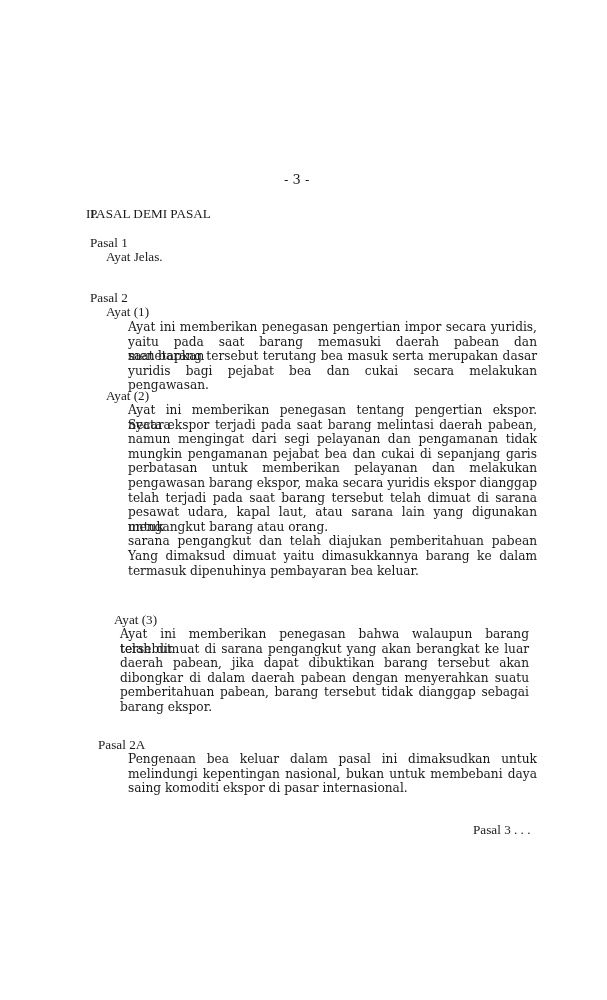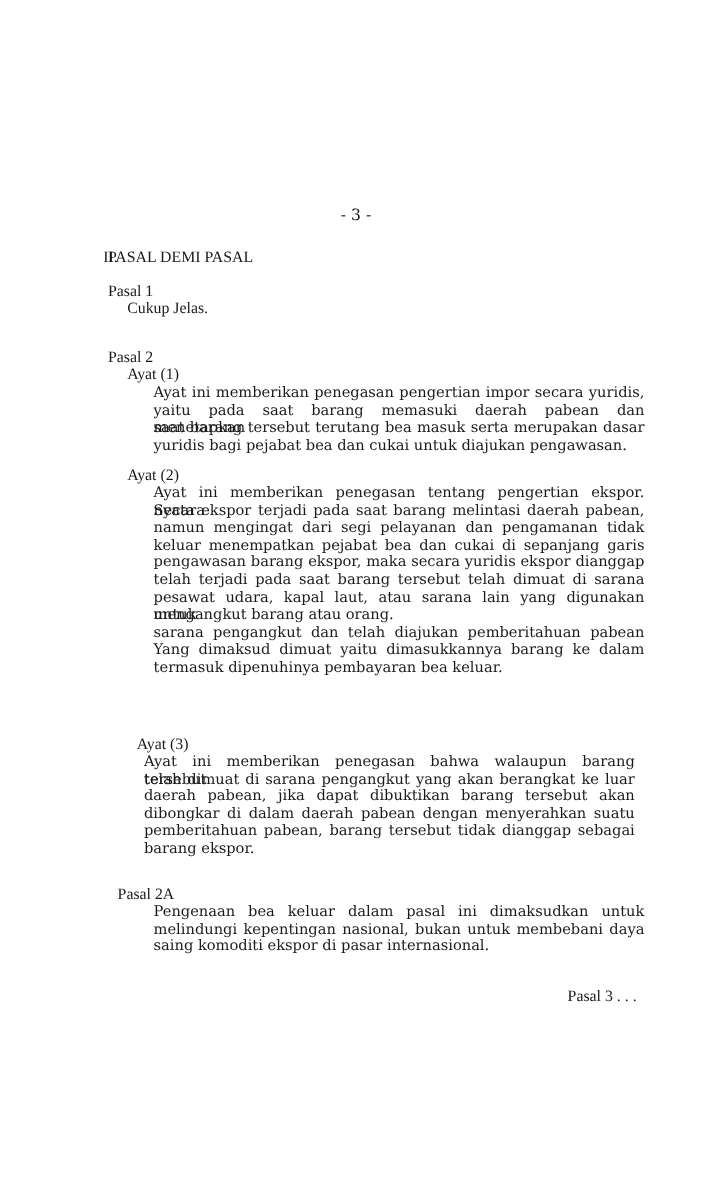--- a/index.html
+++ b/index.html
@@ -14,37 +14,38 @@
 </style>
 </head>
 <body>
 
 <div class="abs" style="left:284px; top:173px; font-size:13px;">- 3 -</div>
 
 <div class="abs heading" style="left:86px; top:207px;">II.</div>
 <div class="abs heading" style="left:90px; top:207px;">PASAL DEMI PASAL</div>
 
 <div class="abs label" style="left:90px; top:236px;">Pasal 1</div>
-<div class="abs label" style="left:106px; top:250px;">Cukup Jelas.</div>
+<div class="abs label" style="left:106px; top:250px;">Ayat Jelas.</div>
 
 <div class="abs label" style="left:90px; top:291px;">Pasal 2</div>
 <div class="abs label" style="left:106px; top:305px;">Ayat (1)</div>
 <div class="para" style="left:128px; top:320px; width:409px;">
   <span class="ln">Ayat ini memberikan penegasan pengertian impor secara yuridis,</span>
   <span class="ln">yaitu pada saat barang memasuki daerah pabean dan menetapkan</span>
   <span class="ln">saat barang tersebut terutang bea masuk serta merupakan dasar</span>
-  <span class="ln last">yuridis bagi pejabat bea dan cukai untuk diajukan pengawasan.</span>
+  <span class="ln last">yuridis bagi pejabat bea dan cukai secara melakukan pengawasan.</span>
 </div>
 
 <div class="abs label" style="left:106px; top:389px;">Ayat (2)</div>
 <div class="para" style="left:128px; top:390px; width:409px;margin-top:13px;">
   <span class="ln">Ayat ini memberikan penegasan tentang pengertian ekspor. Secara</span>
   <span class="ln">nyata ekspor terjadi pada saat barang melintasi daerah pabean,</span>
   <span class="ln">namun mengingat dari segi pelayanan dan pengamanan tidak</span>
-  <span class="ln">keluar menempatkan pejabat bea dan cukai di sepanjang garis</span>
+  <span class="ln">mungkin pengamanan pejabat bea dan cukai di sepanjang garis</span>
+  <span class="ln">perbatasan untuk memberikan pelayanan dan melakukan</span>
   <span class="ln">pengawasan barang ekspor, maka secara yuridis ekspor dianggap</span>
   <span class="ln">telah terjadi pada saat barang tersebut telah dimuat di sarana</span>
   <span class="ln">pesawat udara, kapal laut, atau sarana lain yang digunakan untuk</span>
   <span class="ln last">mengangkut barang atau orang.</span>
   <span class="ln">sarana pengangkut dan telah diajukan pemberitahuan pabean</span>
   <span class="ln">Yang dimaksud dimuat yaitu dimasukkannya barang ke dalam</span>
   <span class="ln last">termasuk dipenuhinya pembayaran bea keluar.</span>
 </div>
 
 <div class="abs label" style="left:114px; top:613px;">Ayat (3)</div>

